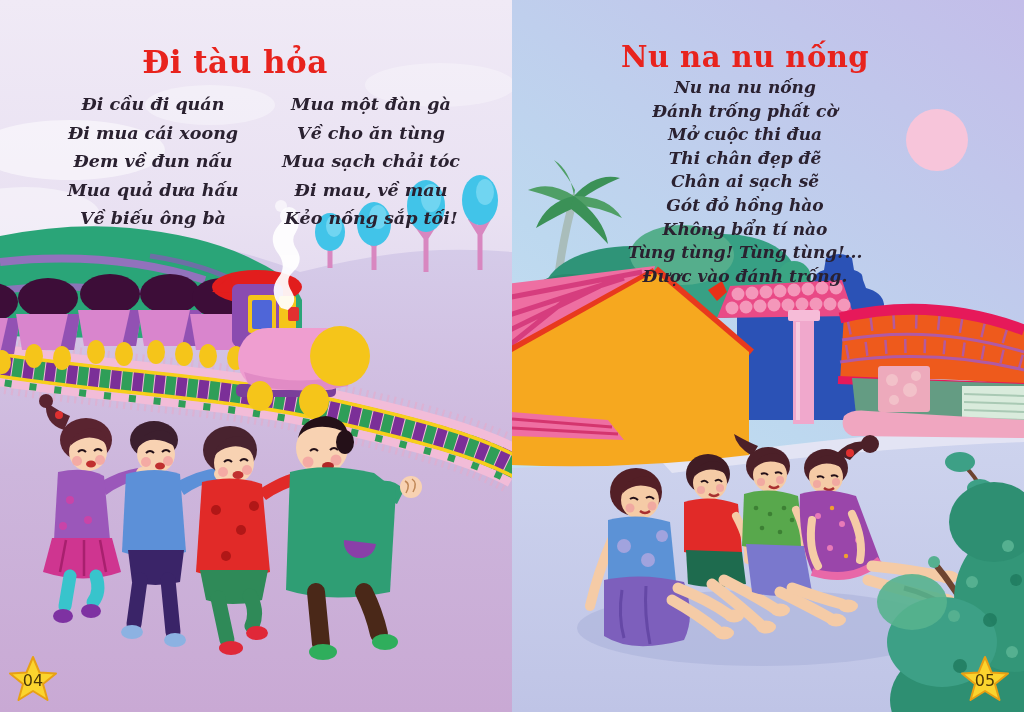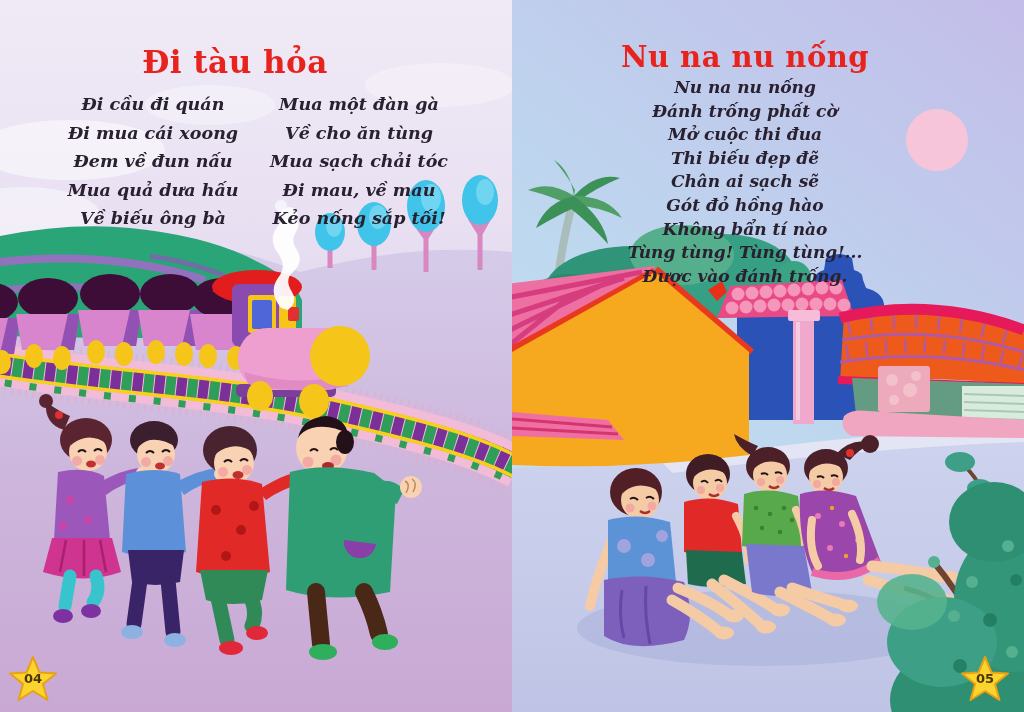--- a/index.html
+++ b/index.html
@@ -7,28 +7,28 @@
   .page{position:absolute;top:0;height:712px;width:512px;overflow:hidden;}
   .page-left{left:0;background:linear-gradient(180deg,#f0eaf6 0%,#e9e1f2 30%,#ddd1ec 55%,#d5c4e6 100%);}
   .page-right{left:512px;background:linear-gradient(38deg,#cbe7f4 0%,#bdd8ef 45%,#c3bde9 100%);}
   .art{position:absolute;inset:0;}
   .poem-title{position:absolute;margin:0;width:470px;text-align:center;color:#e8231d;
     font-weight:700;letter-spacing:.5px;z-index:5;}
   .title-left{top:44px;left:0;font-size:31px;}
   .title-right{top:40px;left:0;width:466px;font-size:29px;}
   .verse{position:absolute;z-index:5;color:#2a2130;font-weight:700;font-style:italic;}
   .verse .vline{white-space:nowrap;text-align:center;}
-  .verse-left{top:90px;left:58px;display:flex;gap:4px;}
+  .verse-left{top:90px;left:58px;display:flex;gap:16px;}
   .verse-left .vcol{width:190px;line-height:28.5px;font-size:17.5px;}
   .verse-left .vcol2{margin-left:12px;}
   .verse-right{top:76px;left:0;width:466px;line-height:23.6px;font-size:17px;}
   .star{position:absolute;width:50px;height:48px;z-index:8;}
   .star svg{position:absolute;inset:0;}
   .star .num{position:absolute;top:16px;left:0;width:50px;text-align:center;
-    font-family:"DejaVu Sans",sans-serif;font-size:13px;font-weight:700;color:#4a3608;}
+    font-family:"DejaVu Sans",sans-serif;font-size:16px;font-weight:400;color:#4a3608;}
   .star-left{left:8px;top:655px;}
   .star-right{left:448px;top:655px;}
 </style>
 </head>
 <body>
 
 <div class="book">
 
   <div class="page page-left">
     <svg class="art" viewBox="0 0 512 712">
@@ -461,21 +461,21 @@
             <circle cx="504" cy="580" r="6"></circle>
           </g>
       </g>
     </svg>
 
     <h1 class="poem-title title-right">Nu na nu nống</h1>
     <div class="verse verse-right">
       <div class="vline">Nu na nu nống</div>
       <div class="vline">Đánh trống phất cờ</div>
       <div class="vline">Mở cuộc thi đua</div>
-      <div class="vline">Thi biếu đẹp đẽ</div>
+      <div class="vline">Thi chân đẹp đẽ</div>
       <div class="vline">Chân ai sạch sẽ</div>
       <div class="vline">Gót đỏ hồng hào</div>
       <div class="vline">Không bẩn tí nào</div>
       <div class="vline">Tùng tùng! Tùng tùng!...</div>
       <div class="vline">Được vào đánh trống.</div>
     </div>
     <div class="star star-right">
       <svg viewBox="0 0 50 48">
         <polygon points="25,2 31.5,17.5 48,18.5 35,29 39.5,45 25,36 10.5,45 15,29 2,18.5 18.5,17.5" fill="#fbd42e" stroke="#e8a014" stroke-width="2" stroke-linejoin="round"></polygon>
       </svg>

